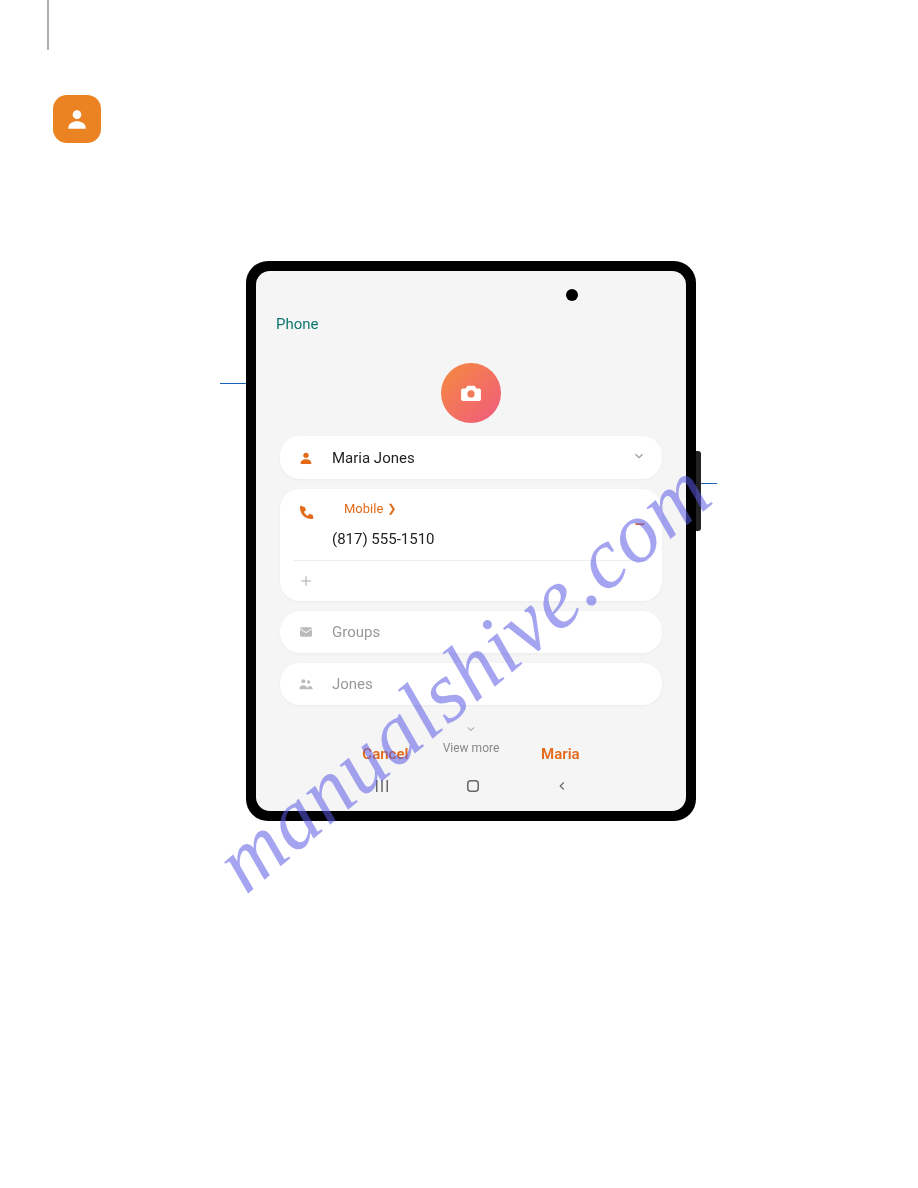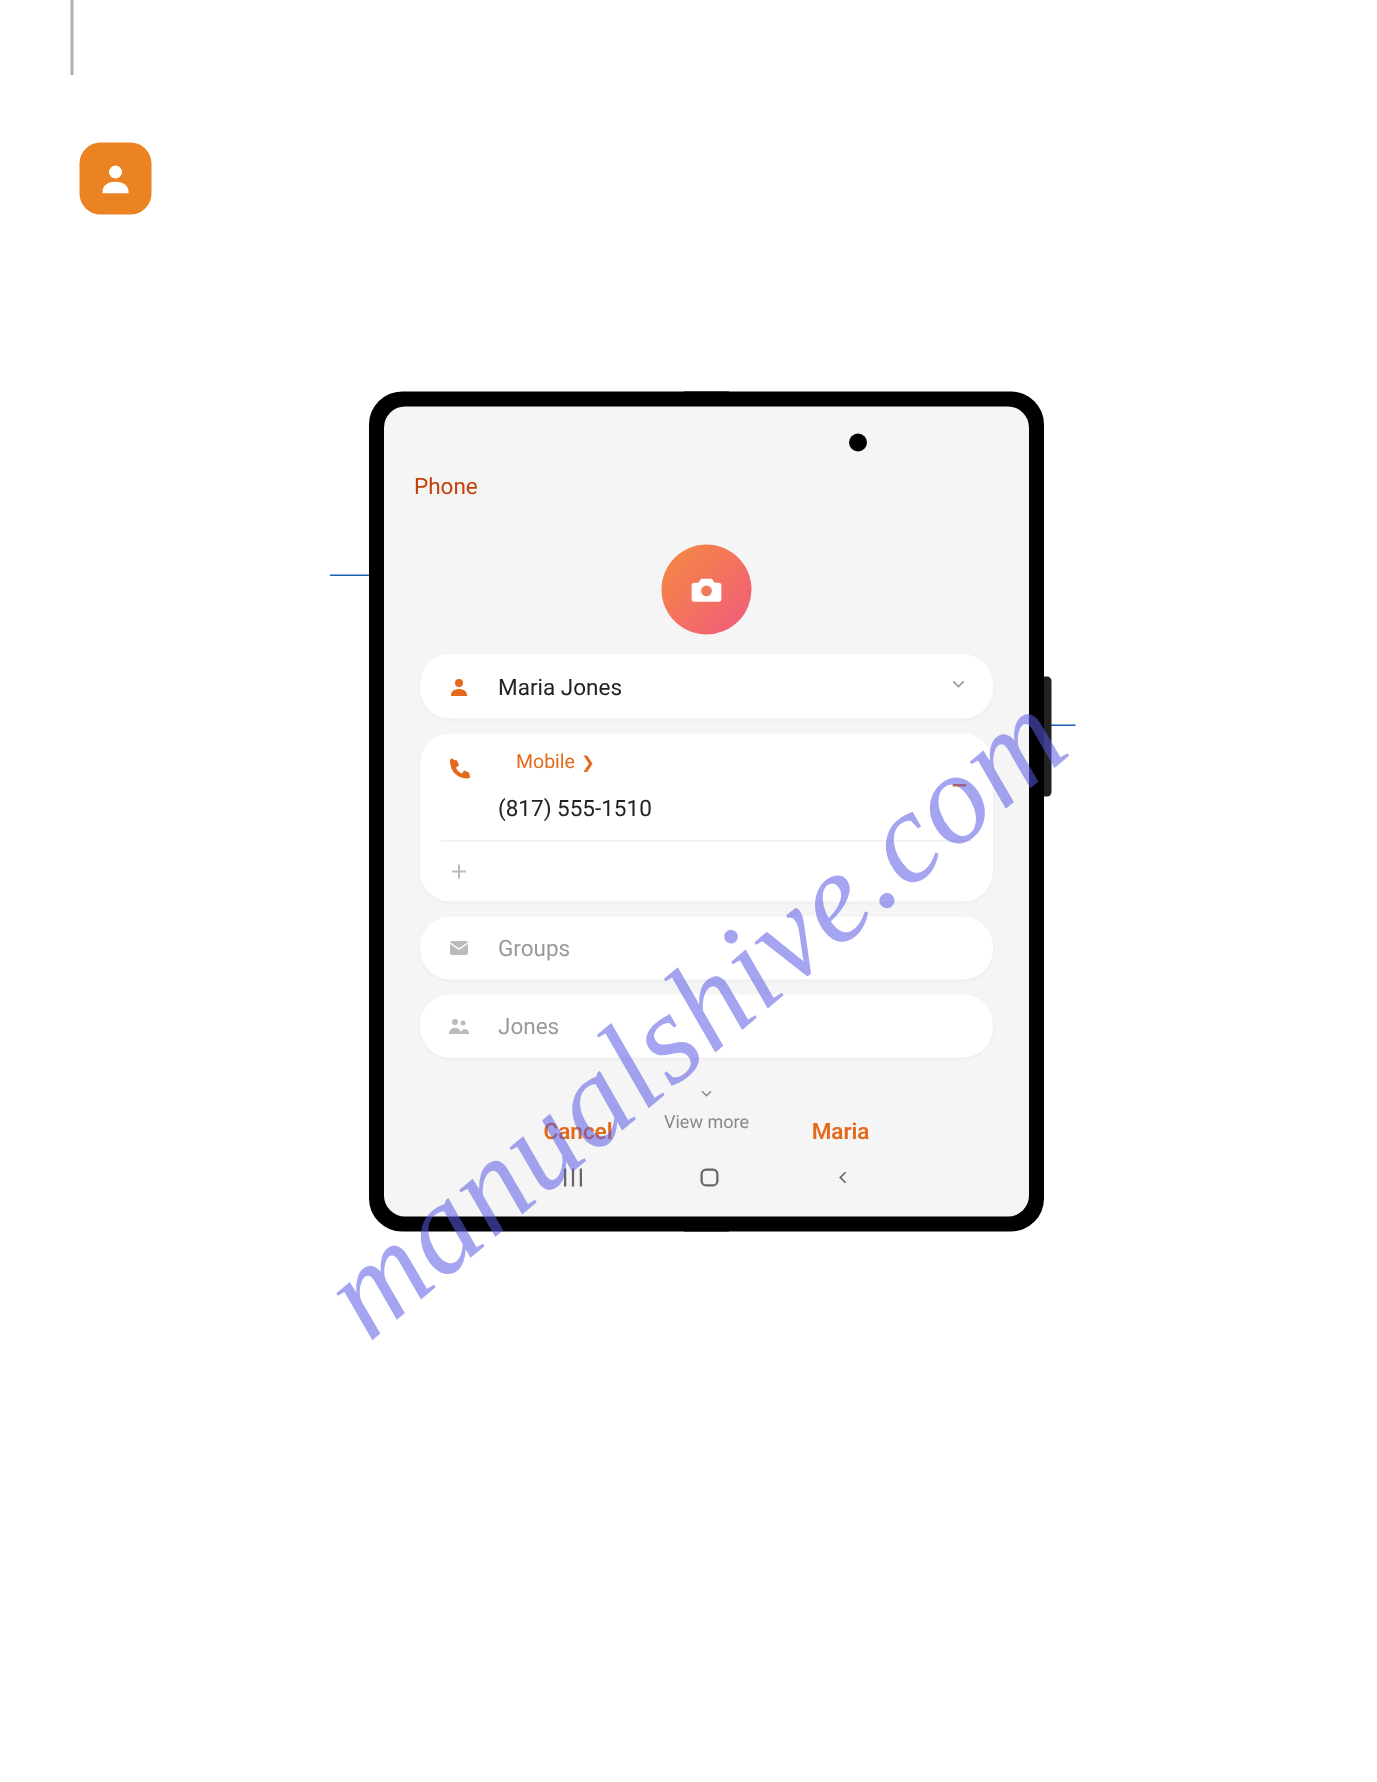--- a/index.html
+++ b/index.html
@@ -11,21 +11,21 @@
   .app-badge svg { width: 26px; height: 26px; fill: #fff; }
 
   .device { position: absolute; left: 246px; top: 261px; width: 450px; height: 560px; background: #000; border-radius: 22px; padding: 10px; }
   .device::before { content:""; position:absolute; top:0px; left:50%; transform:translateX(-50%); width:30px; height:8px; background:#000; border-radius:0 0 5px 5px; z-index:3; }
   .device::after { content:""; position:absolute; bottom:0px; left:50%; transform:translateX(-50%); width:30px; height:8px; background:#000; border-radius:5px 5px 0 0; z-index:3; }
   .side-btn { position:absolute; right:-5px; top:190px; width:5px; height:80px; background:#222; border-radius:0 3px 3px 0; }
   .screen { width: 100%; height: 100%; background: #f5f5f5; border-radius: 14px; position: relative; overflow: hidden; }
 
   .camera-dot { position: absolute; top: 18px; right: 108px; width: 12px; height: 12px; background: #000; border-radius: 50%; }
 
-  .storage-label { position: absolute; top: 44px; left: 20px; font-size: 15px; color: #c2410c; }
+  .storage-label { position: absolute; top: 44px; left: 20px; font-size: 15px; color: #0f766e; }
 
   .avatar-cam { position: absolute; top: 92px; left: 50%; transform: translateX(-50%); width: 60px; height: 60px; border-radius: 50%; background: linear-gradient(135deg, #f58b3f, #f05a7e); display:flex; align-items:center; justify-content:center; }
   .avatar-cam svg { width: 22px; height: 18px; fill:#fff; }
 
   .cards { position:absolute; top: 165px; left: 24px; right: 24px; display:flex; flex-direction:column; gap:10px; }
   .card { background:#fff; border-radius:20px; box-shadow: 0 1px 3px rgba(0,0,0,0.04); }
   .row { display:flex; align-items:center; padding: 12px 16px; gap:16px; position:relative; }
   .row .ico { width:20px; display:flex; justify-content:center; color:#bbb; }
   .row .ico.orange { color:#e36a1a; }
   .row .txt { flex:1; font-size:15px; color:#222; }

